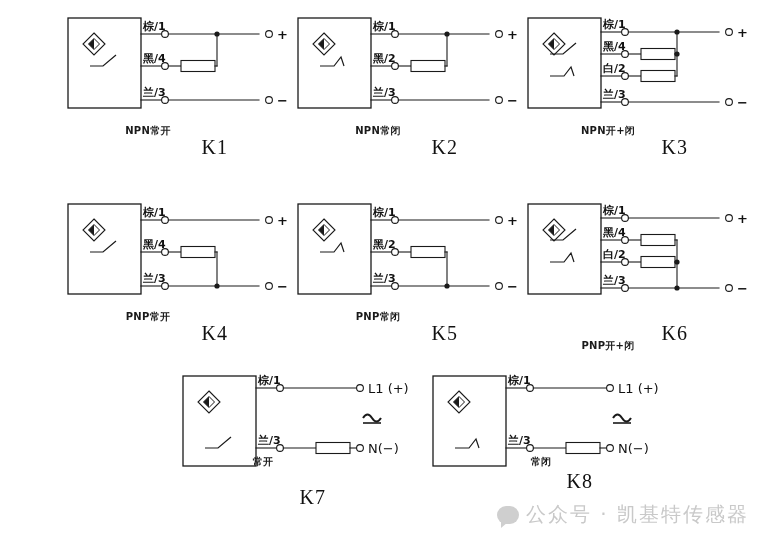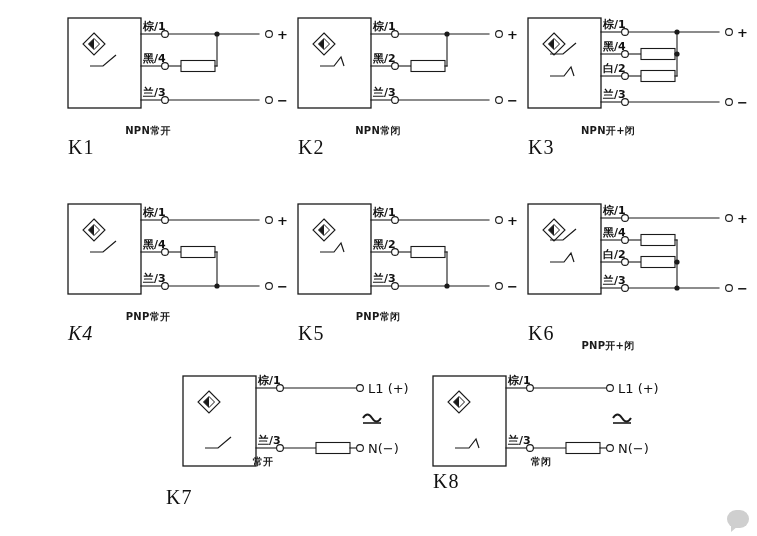--- a/index.html
+++ b/index.html
@@ -8,21 +8,21 @@
     font-family:"Liberation Sans","DejaVu Sans",sans-serif;
     position:relative;overflow:hidden;
   }
   #sheet{position:absolute;left:0;top:0;width:757px;height:536px;}
   .cap-sub{
     position:absolute;text-align:center;width:160px;
     font-size:10px;color:#1a1a1a;letter-spacing:.3px;
     font-family:"DejaVu Sans","Liberation Sans",sans-serif;font-weight:700;
   }
   .cap-main{
-    position:absolute;text-align:left;width:160px;
+    position:absolute;text-align:right;width:160px;
     font-size:20px;color:#111;letter-spacing:1px;
     font-family:"Liberation Serif","DejaVu Serif",serif;
   }
   .wm{
     position:absolute;right:8px;bottom:8px;display:flex;align-items:center;gap:7px;
     color:#c9c9c9;font-size:20px;letter-spacing:2px;
     font-family:"DejaVu Sans","Liberation Sans",sans-serif;
     user-select:none;
   }
   .wm-bubble{width:22px;height:18px;border-radius:9px;background:#cfcfcf;position:relative;}
@@ -295,30 +295,31 @@
         <path d="M 188 50 q 4.5 -7 9 0 q 4.5 7 9 0" stroke="#1a1a1a" stroke-width="2" fill="none"></path>
         <line x1="188" y1="55" x2="206" y2="55" stroke="#1a1a1a" stroke-width="1.6"></line>
       </g>
       <text x="83" y="16" font-size="11" fill="#111" text-anchor="start" font-weight="bold">棕/1</text>
       <text x="83" y="76" font-size="11" fill="#111" text-anchor="start" font-weight="bold">兰/3</text>
     </svg>
   </div>
 
 <div class="wm">
   <span class="wm-bubble"></span>
+  <span>公众号 · 凯基特传感器</span>
 </div>
 
 <div class="cap-sub" style="left: 68px; top: 124px;">NPN常开</div>
 <div class="cap-main" style="left: 68px; top: 136px;">K1</div>
 <div class="cap-sub" style="left: 298px; top: 124px;">NPN常闭</div>
 <div class="cap-main" style="left: 298px; top: 136px;">K2</div>
 <div class="cap-sub" style="left: 528px; top: 124px;">NPN开+闭</div>
 <div class="cap-main" style="left: 528px; top: 136px;">K3</div>
 <div class="cap-sub" style="left: 68px; top: 310px;">PNP常开</div>
-<div class="cap-main" style="left: 68px; top: 322px; font-style: italic;">K4</div>
+<div class="cap-main" style="left: 68px; top: 322px;">K4</div>
 <div class="cap-sub" style="left: 298px; top: 310px;">PNP常闭</div>
 <div class="cap-main" style="left: 298px; top: 322px;">K5</div>
 <div class="cap-sub" style="left: 528px; top: 310px; margin-top: 29px;">PNP开+闭</div>
 <div class="cap-main" style="left: 528px; top: 322px;">K6</div>
 <div class="cap-sub" style="left: 183px; top: 455px;">常开</div>
 <div class="cap-main" style="left: 166px; top: 470px; margin-top: 16px;">K7</div>
 <div class="cap-sub" style="left: 433px; top: 455px; margin-left: 28px;">常闭</div>
 <div class="cap-main" style="left: 433px; top: 470px;">K8</div>
 
 </body></html>

